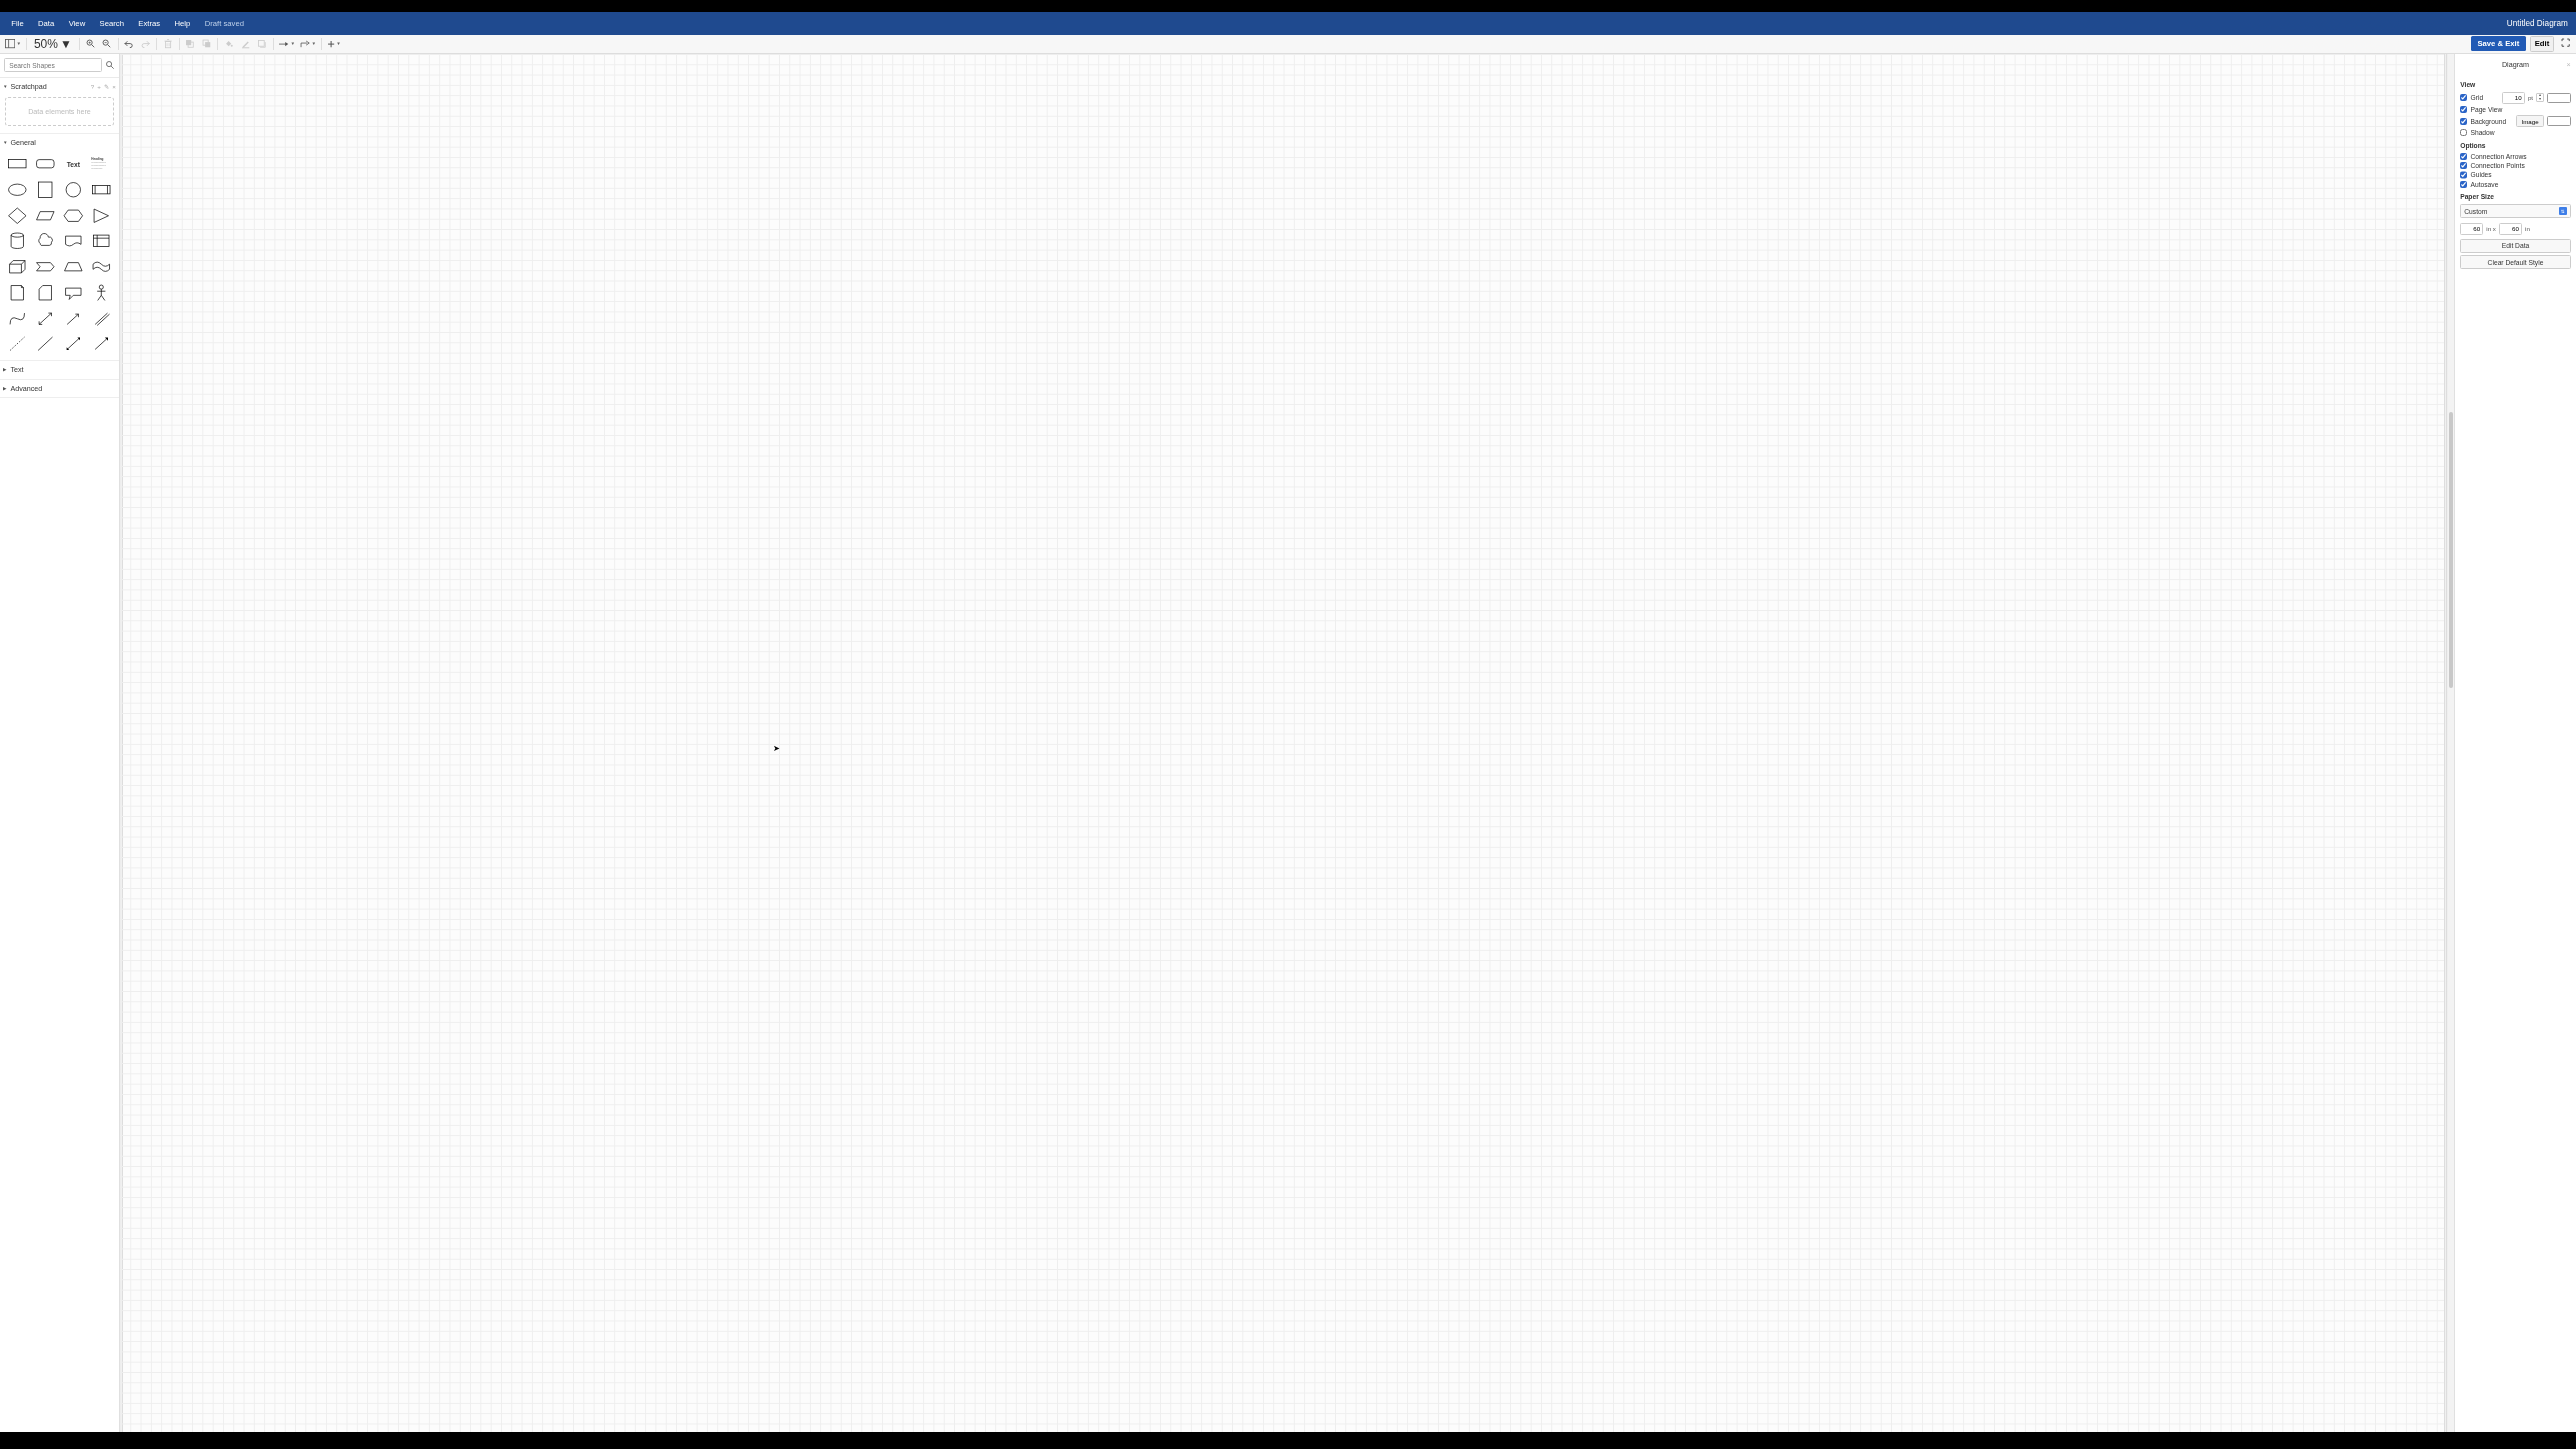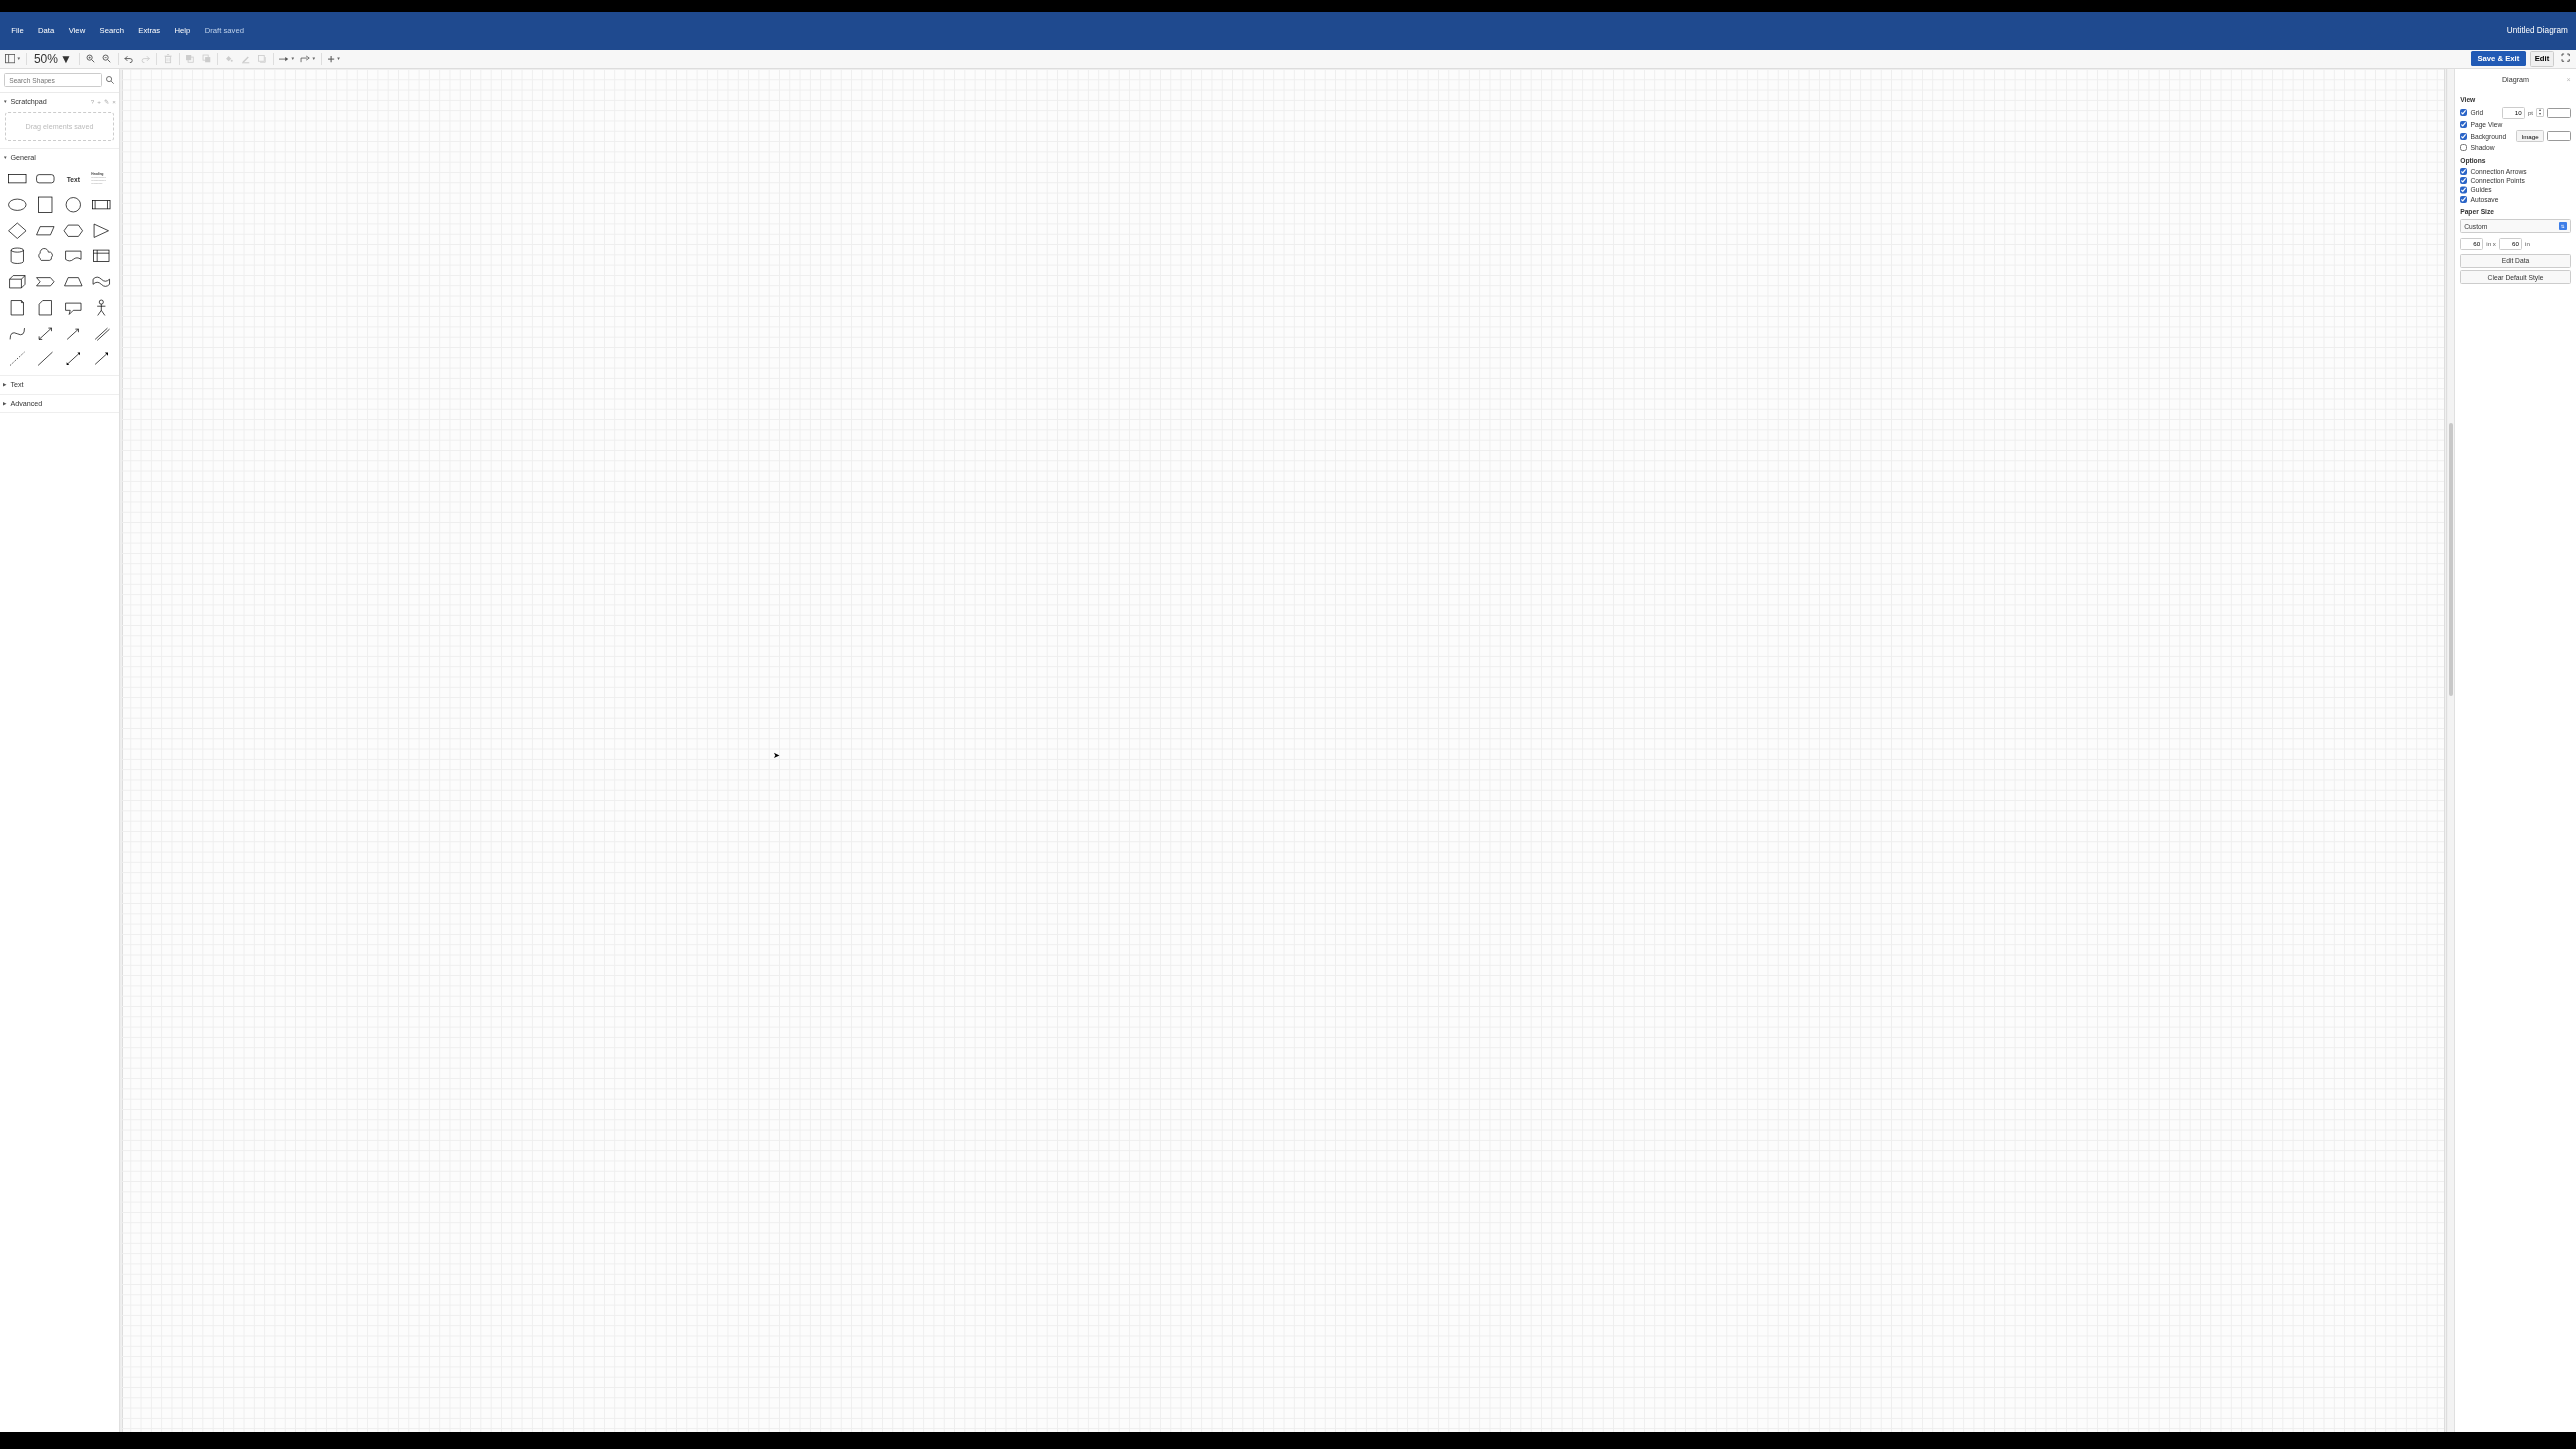--- a/index.html
+++ b/index.html
@@ -2,21 +2,21 @@
 <html style="font-size:8.2px"><head>
   <meta charset="utf-8">
   <style>
     * { margin: 0; padding: 0; box-sizing: border-box; font-family: -apple-system, BlinkMacSystemFont, "Segoe UI", Helvetica, Arial, sans-serif; }
     body { background: #000; overflow: hidden; }
     .app { width: 100vw; height: 100vh; background: #fff; display: flex; flex-direction: column; }
     .blackbar-top { height: 0.8%; background: #000; }
     .blackbar-bottom { height: 1.2%; background: #000; }
 
     
-    .menubar { background: #1f4a8f; color: #fff; height: 38px; display: flex; align-items: center; padding: 0 4.1px; font-size: 7.7px; }
+    .menubar { background: #1f4a8f; color: #fff; height: 23px; display: flex; align-items: center; padding: 0 4.1px; font-size: 7.7px; }
     .menubar .mitem { padding: 0 7.2px; cursor: pointer; }
     .menubar .saved { color: #bdd0ea; padding: 0 7.2px; }
     .menubar .spacer { flex: 1; }
     .menubar .title { padding-right: 4.1px; font-size: 8.2px; }
 
     
     .toolbar { background: #f7f7f7; border-bottom: 0.5px solid #ddd; height: 19.6px; display: flex; align-items: center; padding: 0 3.1px; gap: 1px; }
     .tbtn { width: 15.5px; height: 15.5px; display: flex; align-items: center; justify-content: center; cursor: pointer; border-radius: 1.5px; color: #444; }
     .tbtn.disabled { color: #bbb; }
     .tsep { width: 0.5px; height: 12.4px; background: #ddd; margin: 0 2.1px; }
@@ -238,21 +238,21 @@
         <div class="sect-head">
           <span class="tri down"></span>
           <span>Scratchpad</span>
           <div class="sp-icons">
             <span>?</span>
             <span>+</span>
             <span>✎</span>
             <span>×</span>
           </div>
         </div>
-        <div class="scratchpad-body">Drag elements saved</div>
+        <div class="scratchpad-body">Data elements here</div>
       </div>
 
       <div class="sect">
         <div class="sect-head">
           <span class="tri down"></span>
           <span>General</span>
         </div>
         <div class="shapes-grid">
 
           <div class="shape-cell">

